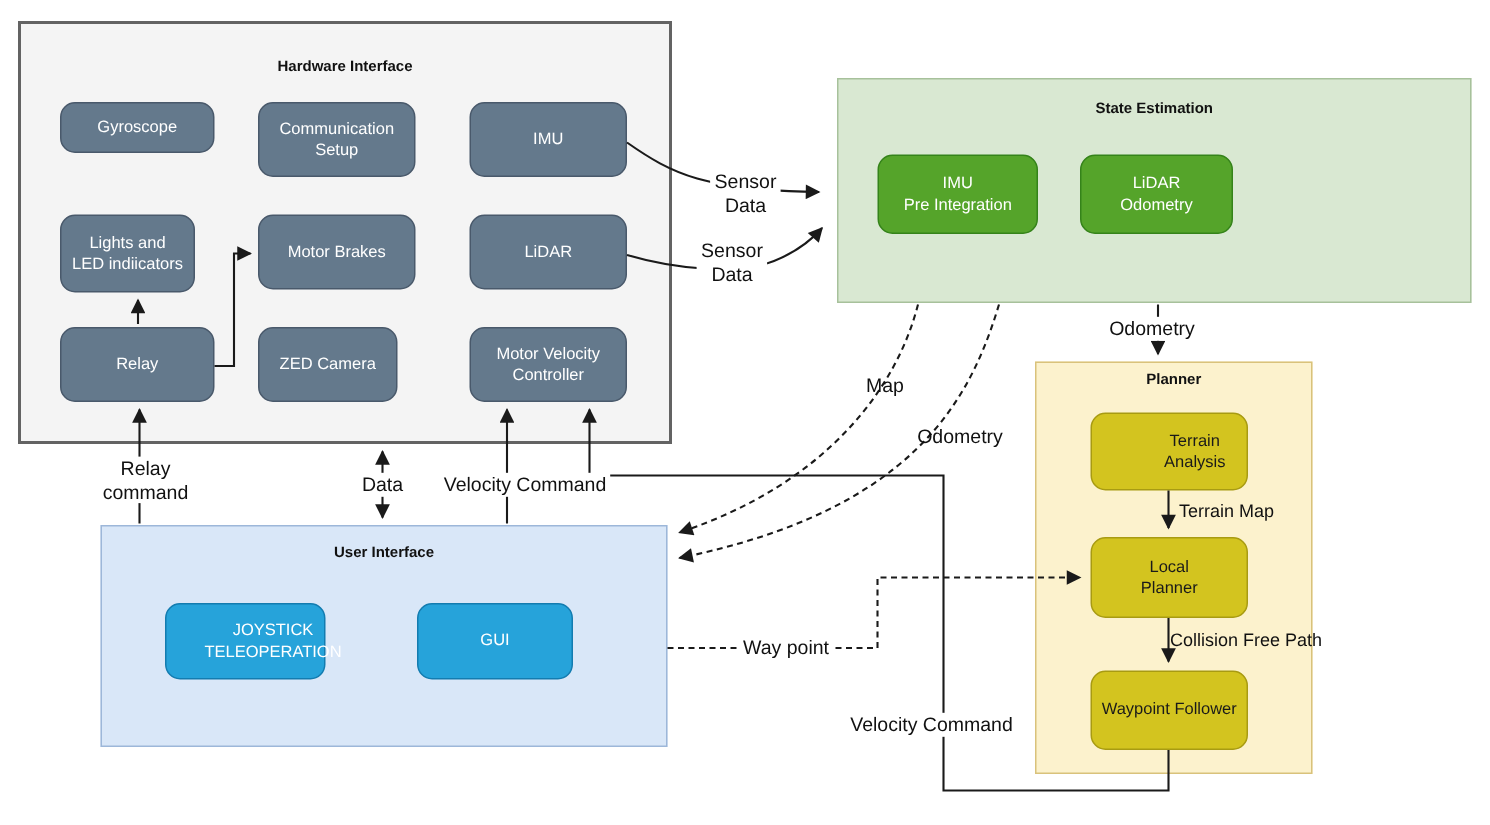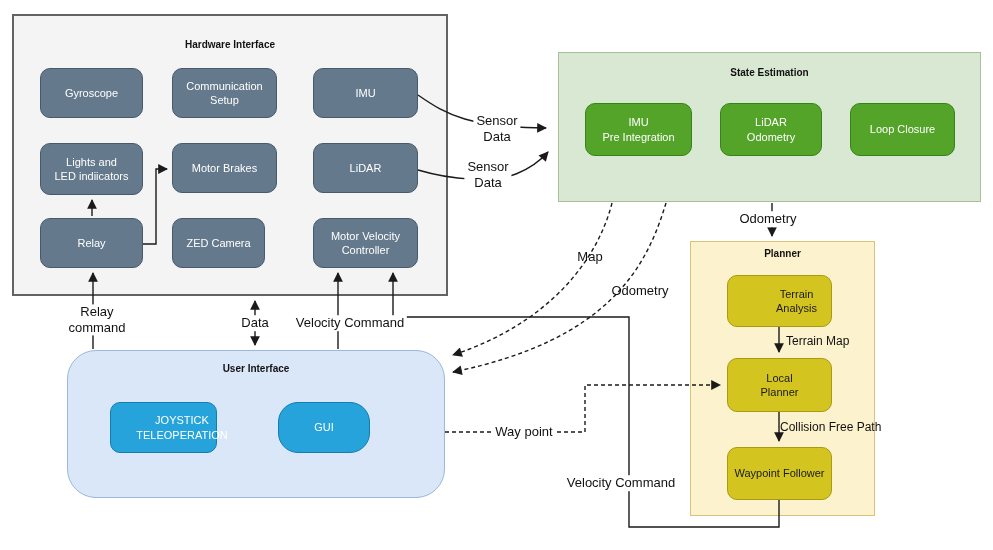--- a/index.html
+++ b/index.html
@@ -42,51 +42,50 @@
 
   <div class="group g-hw" style="left:12px;top:14px;width:436px;height:282px;">
     <div class="gtitle" style="top:23px;">Hardware Interface</div>
   </div>
   <div class="group g-se" style="left:558px;top:52px;width:423px;height:150px;">
     <div class="gtitle" style="top:14px;">State Estimation</div>
   </div>
   <div class="group g-pl" style="left:690px;top:241px;width:185px;height:275px;">
     <div class="gtitle" style="top:6px;">Planner</div>
   </div>
-  <div class="group g-ui" style="left:67px;top:350px;width:378px;height:148px;border-radius:29px;">
+  <div class="group g-ui" style="left:67px;top:350px;width:378px;height:148px;">
     <div class="gtitle" style="top:12px;">User Interface</div>
   </div>
 
-  <div class="node slate" style="left:40px;top:68px;width:103px;height:50px;">Gyroscope</div>
+  <div class="node slate" style="left:40px;top:68px;width:103px;height:34px;">Gyroscope</div>
   <div class="node slate" style="left:172px;top:68px;width:105px;height:50px;">Communication
 Setup</div>
   <div class="node slate" style="left:313px;top:68px;width:105px;height:50px;">IMU</div>
-  <div class="node slate" style="left:40px;top:143px;width:103px;height:52px;">Lights and
+  <div class="node slate" style="left:40px;top:143px;width:90px;height:52px;">Lights and
 LED indiicators</div>
   <div class="node slate" style="left:172px;top:143px;width:105px;height:50px;">Motor Brakes</div>
   <div class="node slate" style="left:313px;top:143px;width:105px;height:50px;">LiDAR</div>
   <div class="node slate" style="left:40px;top:218px;width:103px;height:50px;">Relay</div>
   <div class="node slate" style="left:172px;top:218px;width:93px;height:50px;">ZED Camera</div>
   <div class="node slate" style="left:313px;top:218px;width:105px;height:50px;">Motor Velocity
 Controller</div>
 
   <div class="node green" style="left:585px;top:103px;width:107px;height:53px;">IMU
 Pre Integration</div>
   <div class="node green" style="left:720px;top:103px;width:102px;height:53px;">LiDAR
 Odometry</div>
-  <div class="node green" style="left:850px;top:103px;width:105px;height:53px;">Loop Closure</div>
 
   <div class="node yellow" style="left:727px;top:275px;width:105px;height:52px;padding-left:36px;">Terrain Analysis</div>
   <div class="node yellow" style="left:727px;top:358px;width:105px;height:54px;">Local
 Planner</div>
   <div class="node yellow" style="left:727px;top:447px;width:105px;height:53px;">Waypoint Follower</div>
 
   <div class="node blue" style="left:110px;top:402px;width:107px;height:51px;padding-left:39px;">JOYSTICK
 TELEOPERATION</div>
-  <div class="node blue" style="left:278px;top:402px;width:92px;height:51px;border-radius:20px;">GUI</div>
+  <div class="node blue" style="left:278px;top:402px;width:104px;height:51px;">GUI</div>
 
   <svg class="overlay" width="993" height="550" viewBox="0 0 993 550">
     <defs>
       <marker id="arr" viewBox="0 0 10 10" refX="9" refY="5" markerWidth="8" markerHeight="7" orient="auto-start-reverse">
         <path d="M0,0 L10,5 L0,10 z" fill="#1a1a1a"></path>
       </marker>
     </defs>
     <g fill="none" stroke="#1a1a1a" stroke-width="1.4">
 
       <path d="M92,216 L92,200" marker-end="url(#arr)"></path>

